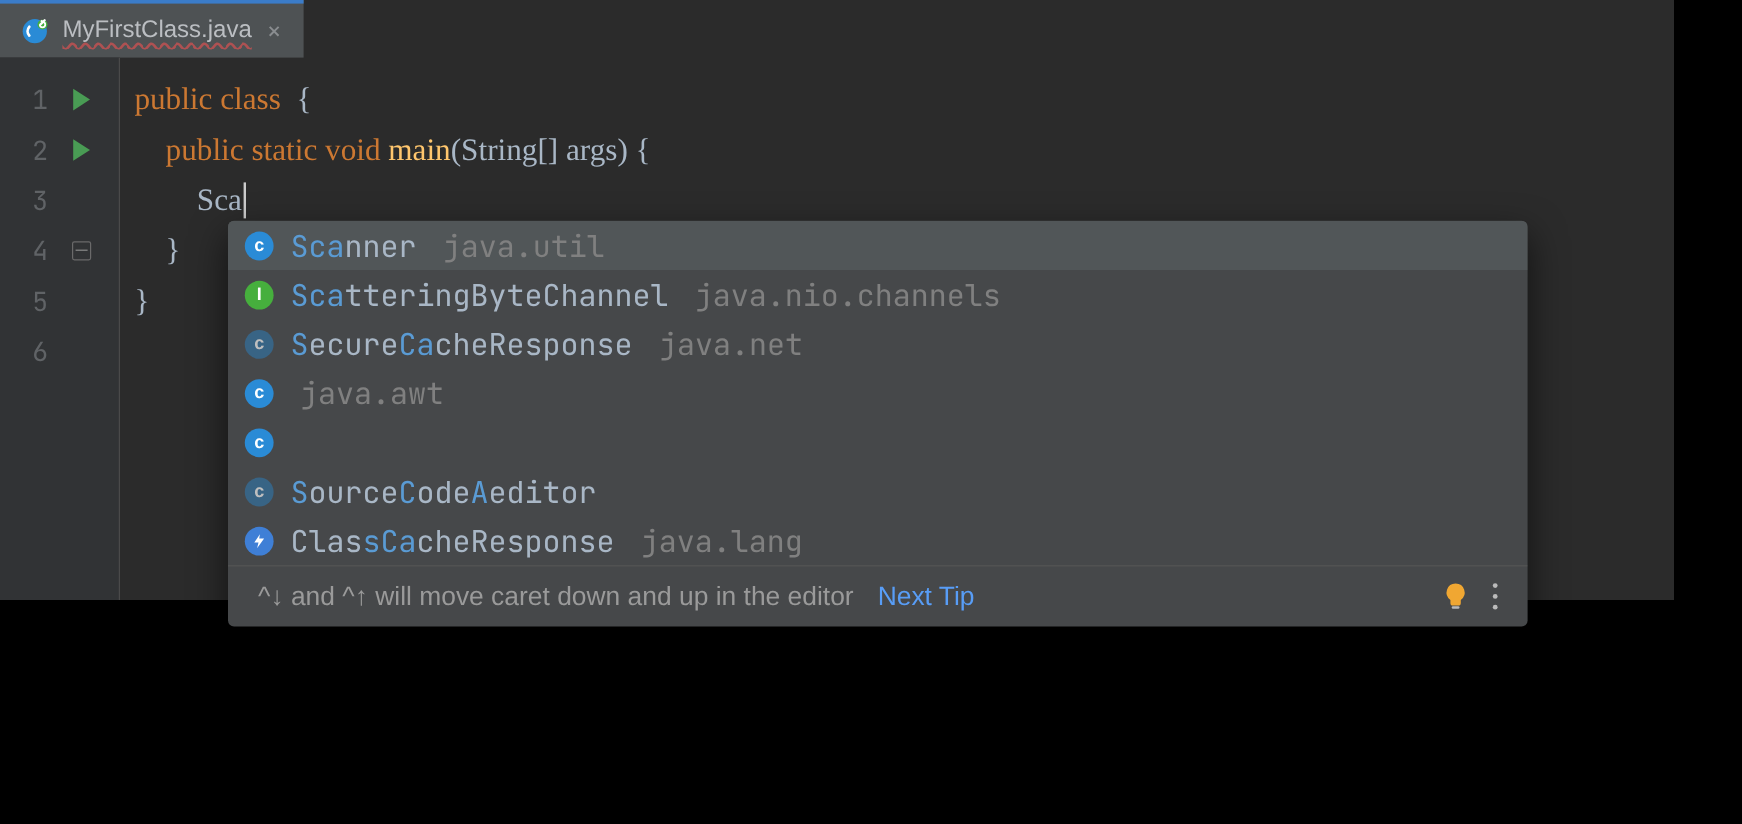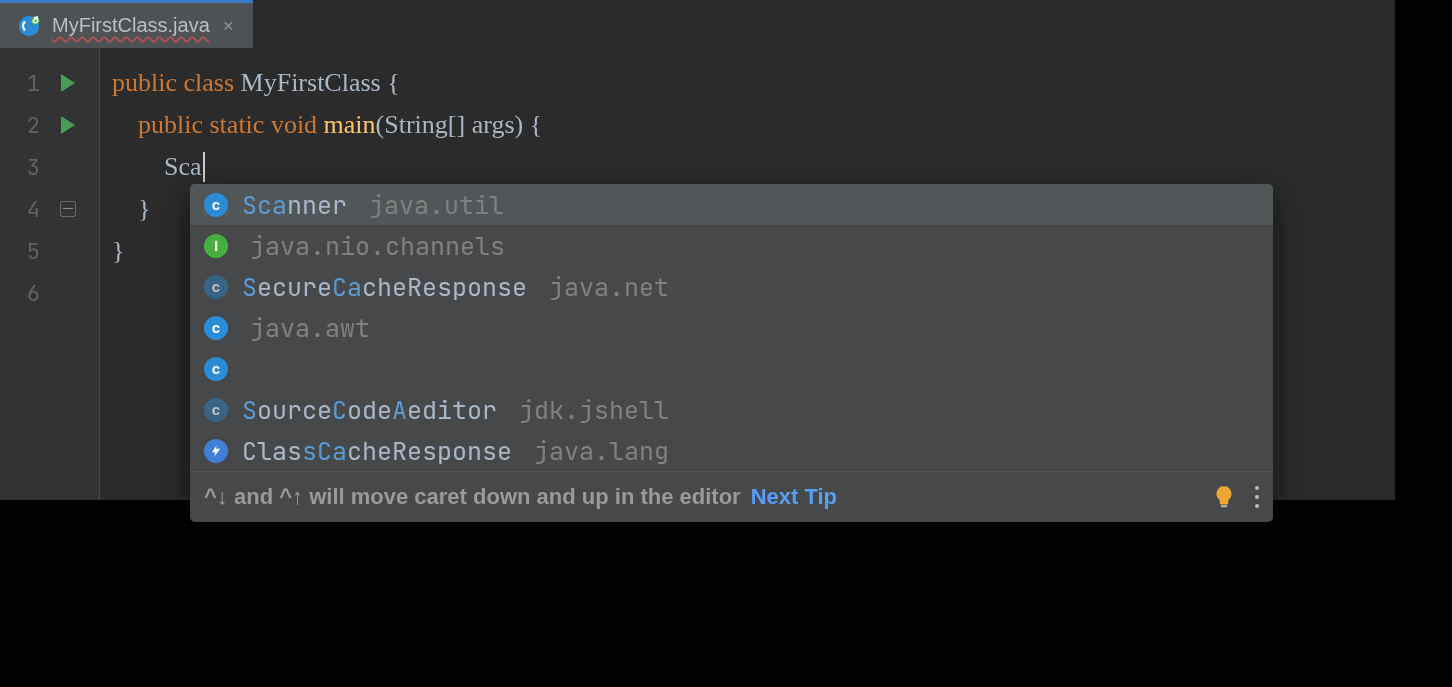--- a/index.html
+++ b/index.html
@@ -55,23 +55,23 @@
   .popup-item{display:flex;align-items:center;height:41px;padding:0 14px;gap:14px;font-size:25px;}
   .popup-item.selected{background:var(--popup-sel);}
   .badge{width:24px;height:24px;border-radius:50%;display:flex;align-items:center;justify-content:center;font:700 15px sans-serif;color:#fff;flex:0 0 24px;}
   .badge.c{background:var(--circle-c);}
   .badge.i{background:var(--circle-i);}
   .badge.dim{filter:brightness(0.75) saturate(0.6);}
   .badge.lightning{background:#3f7fd6;}
   .pname{color:var(--code-default);}
   .pname .m{color:var(--match);}
   .ppkg{color:var(--popup-hint);margin-left:8px;}
-  .popup-footer{display:flex;align-items:center;height:50px;padding:0 14px;border-top:1px solid #555;font-size:22px;color:#9a9a9a;font-family:sans-serif;font-weight:bold;}
+  .popup-footer{display:flex;align-items:center;height:50px;padding:0 25px;border-top:1px solid #555;font-size:22px;color:#9a9a9a;font-family:sans-serif;}
   .popup-footer .keys{font-family:sans-serif;}
-  .popup-footer .next{color:var(--popup-link);margin-left:10px;}
+  .popup-footer .next{color:var(--popup-link);margin-left:20px;}
   .popup-footer .spacer{flex:1;}
   .dots{color:#bbb;font-size:28px;letter-spacing:0;line-height:6px;display:flex;flex-direction:column;gap:5px;align-items:center;margin-left:18px;}
   .dots span{width:4px;height:4px;background:#bbb;border-radius:50%;}
   svg{display:block;}
 </style>
 </head>
 <body>
 
 <div class="ide">
 
@@ -124,21 +124,21 @@
         <div class="gicon"></div>
       </div>
       <div class="grow">
         <div class="lineno">6</div>
         <div class="gicon"></div>
       </div>
     </div>
 
     <div class="codecol">
       <div class="line">
-        <span class="kw">public</span><span> </span><span class="kw">class</span><span> </span><span>MyFirstClass</span><span> {</span>
+        <span class="kw">public</span><span> </span><span class="kw">class</span><span> </span><span> {</span>
       </div>
       <div class="line">
         <span>    </span><span class="kw">public</span><span> </span><span class="kw">static</span><span> </span><span class="kw">void</span><span> </span><span class="mname">main</span><span>(String[] args) {</span>
       </div>
       <div class="line">
         <span>        </span><span>Sca</span><span class="caret"></span>
       </div>
       <div class="line">
         <span>    </span><span>}</span>
       </div>
@@ -151,38 +151,38 @@
 
   <div class="popup">
     <div id="completion-list">
         <div class="popup-item selected">
           <span class="badge c">c</span>
           <span class="pname"><span class="m">Sca</span><span>nner</span></span>
           <span class="ppkg">java.util</span>
         </div>
         <div class="popup-item">
           <span class="badge i">I</span>
+          <span class="pname"><span class="m">Sca</span><span>tteringByteChannel</span></span>
           <span class="ppkg">java.nio.channels</span>
         </div>
         <div class="popup-item">
           <span class="badge c dim">c</span>
           <span class="pname"><span class="m">S</span><span>ecure</span><span class="m">Ca</span><span>cheResponse</span></span>
           <span class="ppkg">java.net</span>
         </div>
         <div class="popup-item">
           <span class="badge c">c</span>
           <span class="ppkg">java.awt</span>
         </div>
         <div class="popup-item">
           <span class="badge c">c</span>
         </div>
         <div class="popup-item">
           <span class="badge c dim">c</span>
           <span class="pname"><span class="m">S</span><span>ource</span><span class="m">C</span><span>ode</span><span class="m">A</span><span>editor</span></span>
-          <span class="ppkg">jdk.jshell</span>
         </div>
         <div class="popup-item">
           <span class="badge lightning">
             <svg width="14" height="14" viewBox="0 0 24 24">
               <path d="M13 2 L5 14 H11 L9 22 L19 8 H12 Z" fill="#fff"></path>
             </svg>
           </span>
           <span class="pname"><span>Clas</span><span class="m">sCa</span><span>cheResponse</span></span>
           <span class="ppkg">java.lang</span>
         </div>

